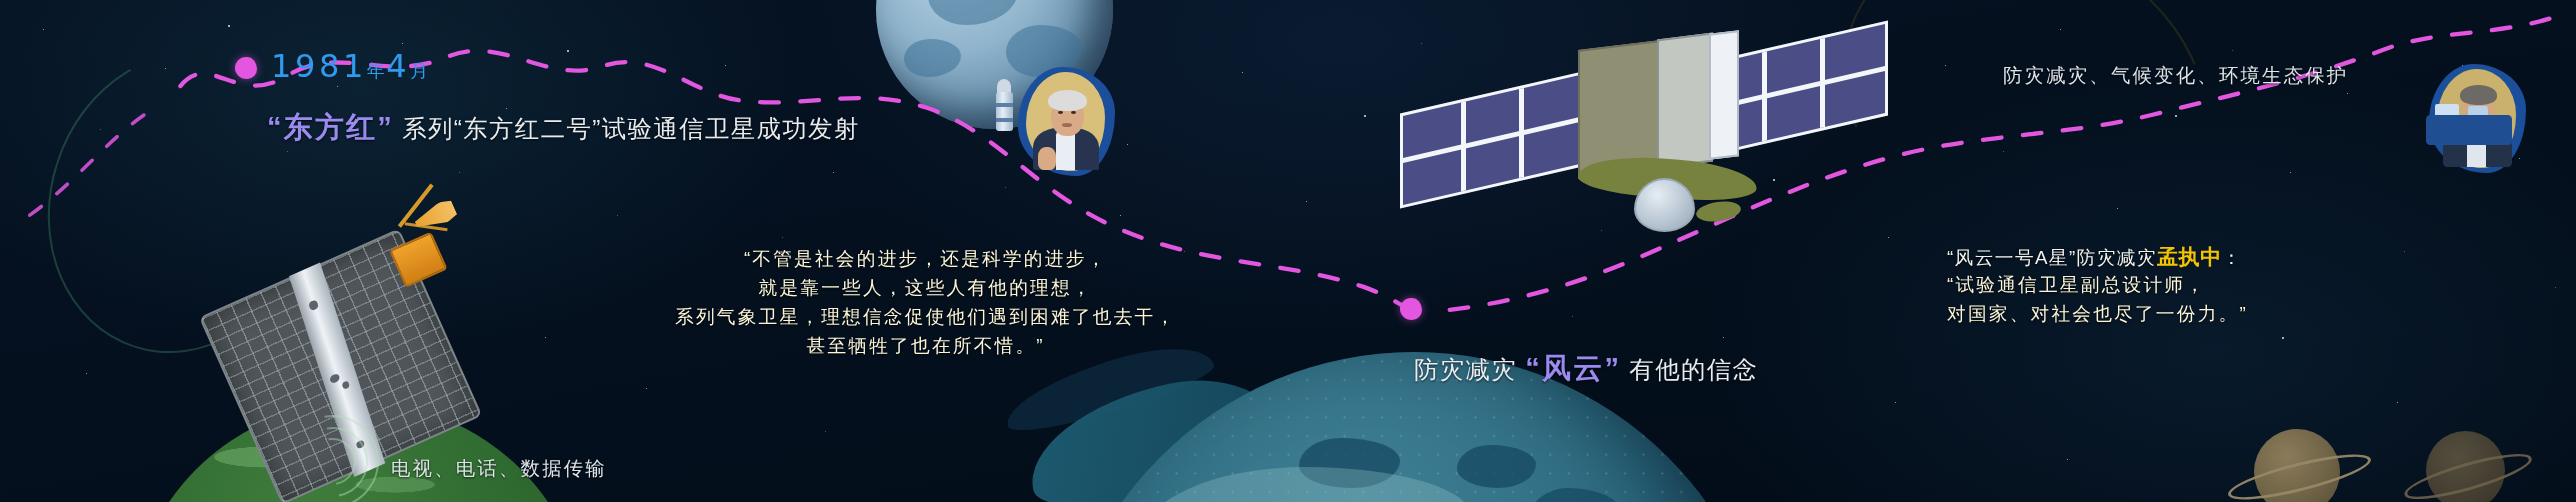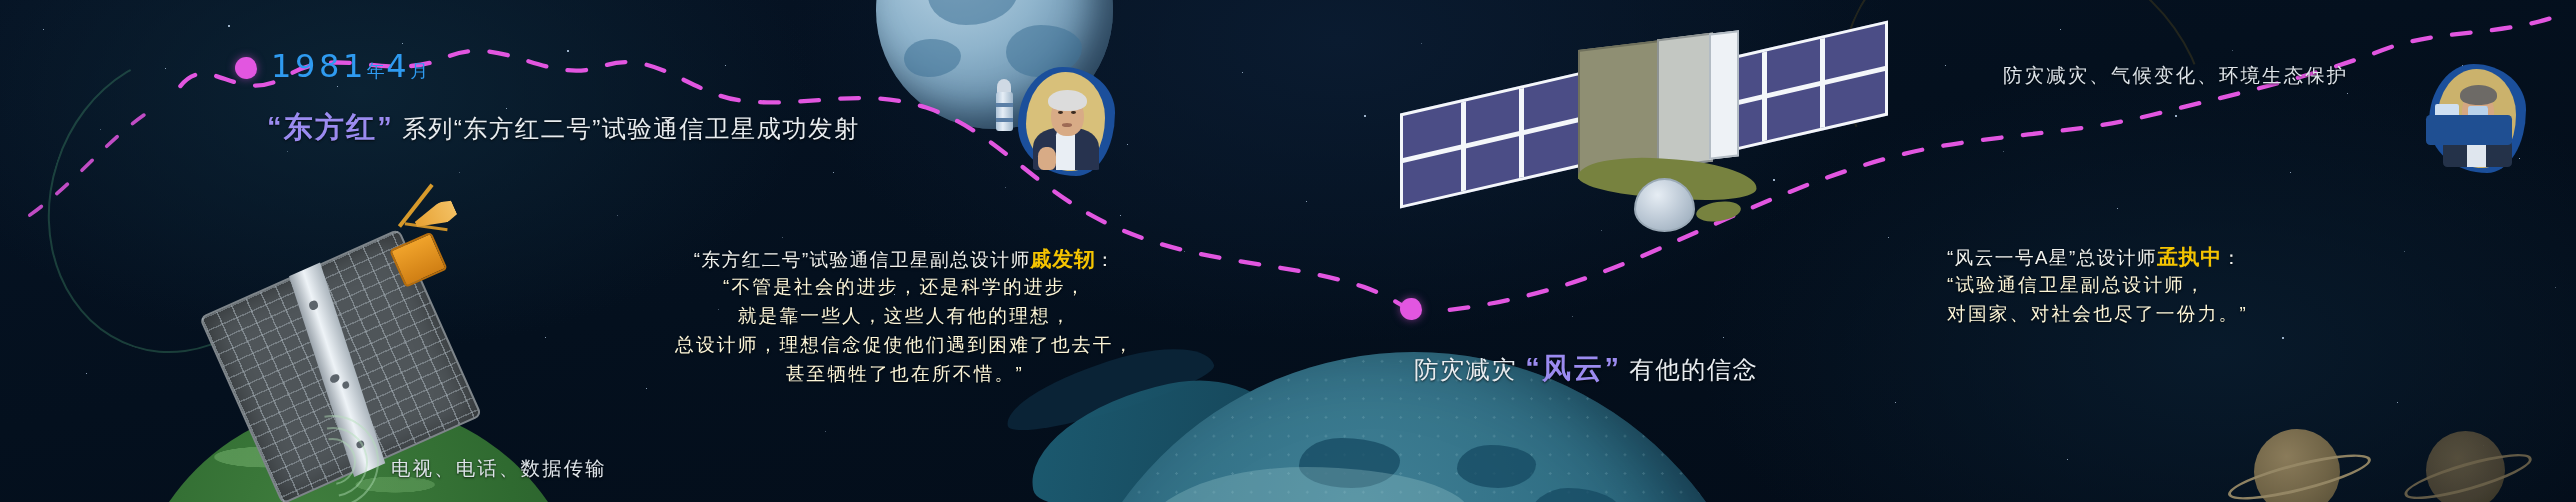--- a/index.html
+++ b/index.html
@@ -512,40 +512,37 @@
   </div>
 
   <div class="headline" style="left:267px;top:108px">
     <span class="hi">“东方红”</span>
     <span>系列“东方红二号”试验通信卫星成功发射</span>
   </div>
 
   <div class="caption" style="left:391px;top:455px">电视、电话、数据传输</div>
 
   <div class="quote-block q-left" style="left:675px;top:245px">
-    <div style="text-align:center">
-      <span class="lead">“东方红二号”试验通信卫星副总设计师</span><span class="name">戚发轫</span><span class="lead">：</span>
-    </div>
     <div class="qline">“不管是社会的进步，还是科学的进步，</div>
     <div class="qline">就是靠一些人，这些人有他的理想，</div>
-    <div class="qline">总设计师，理想信念促使他们遇到困难了也去干，</div>
+    <div class="qline">系列气象卫星，理想信念促使他们遇到困难了也去干，</div>
     <div class="qline">甚至牺牲了也在所不惜。”</div>
   </div>
 
 
   <div class="headline" style="left:1414px;top:349px">
     <span>防灾减灾</span>
     <span class="hi">“风云”</span>
     <span>有他的信念</span>
   </div>
 
   <div class="caption" style="left:2003px;top:62px">防灾减灾、气候变化、环境生态保护</div>
 
   <div class="quote-block q-right" style="left:1947px;top:243px">
     <div>
-      <span class="lead">“风云一号A星”总设计师</span><span class="name">孟执中</span><span class="lead">：</span>
+      <span class="lead">“风云一号A星”防灾减灾</span><span class="name">孟执中</span><span class="lead">：</span>
     </div>
     <div class="qline">“试验通信卫星副总设计师，</div>
     <div class="qline">对国家、对社会也尽了一份力。”</div>
   </div>
 
 </div>
 
 
 </body></html>

